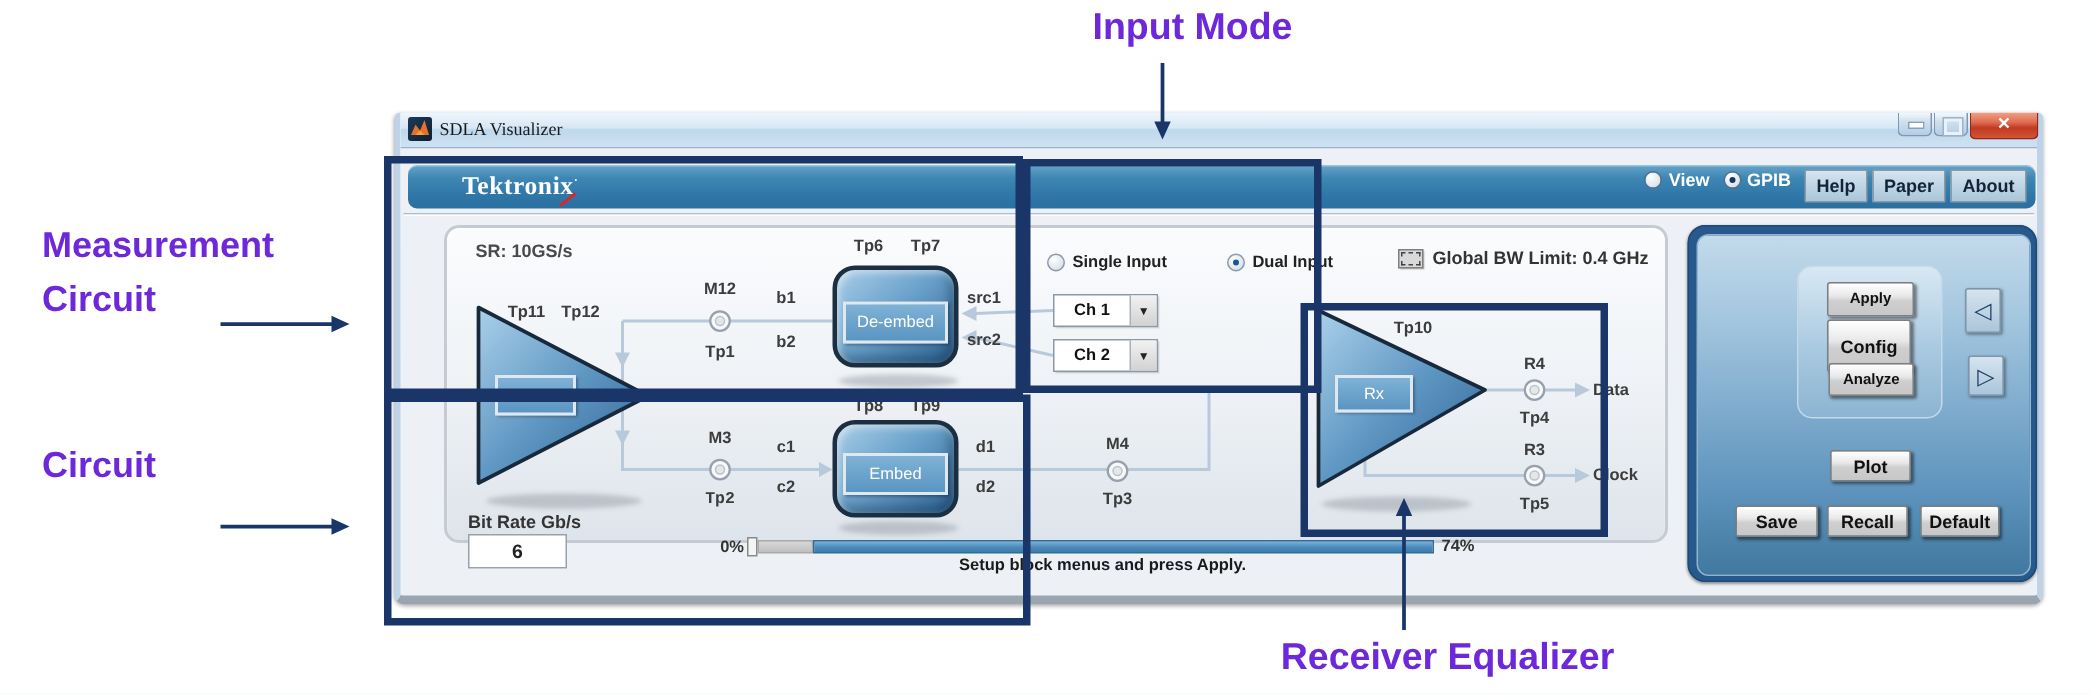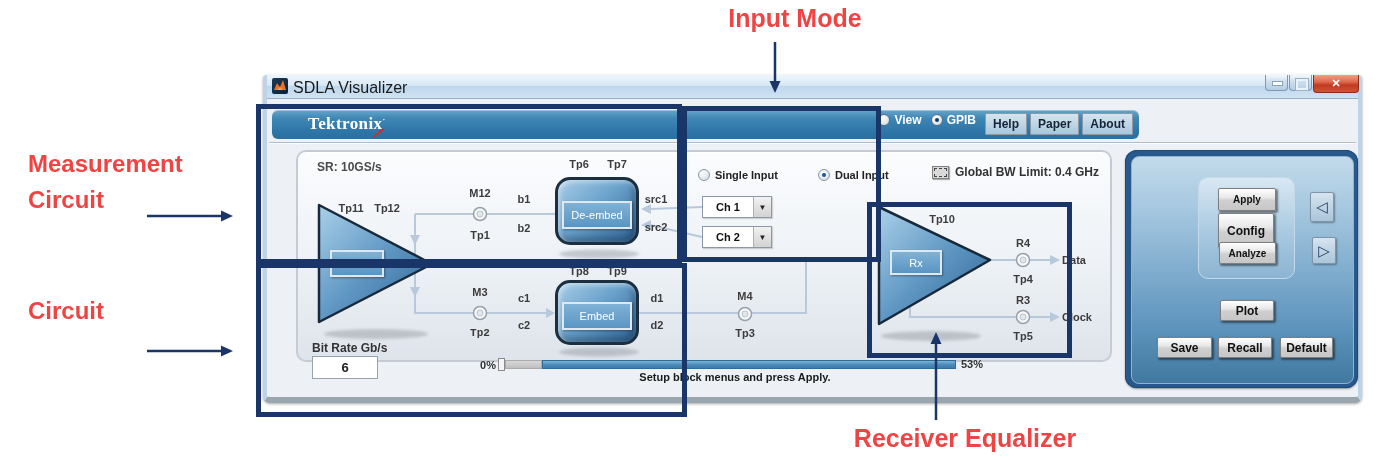--- a/index.html
+++ b/index.html
@@ -1,39 +1,39 @@
 <!DOCTYPE html>
 <html><head>
 <meta charset="utf-8">
 <style>
   html,body{margin:0;padding:0;background:#fff;}
   body{width:1393px;height:463px;position:relative;font-family:"Liberation Sans",sans-serif;overflow:hidden;}
   .abs{position:absolute;}
   
   .ann-box{position:absolute;border:5px solid #1a3668;background:transparent;z-index:40;pointer-events:none;}
-  .ann-label{position:absolute;z-index:50;color:#ef4444;font-weight:700;pointer-events:none;}
+  .ann-label{position:absolute;z-index:50;color:#6d28d9;font-weight:700;pointer-events:none;}
   #ann-svg{position:absolute;left:0;top:0;width:1393px;height:463px;z-index:45;pointer-events:none;}
   
   .window{position:absolute;left:263px;top:75px;width:1099px;height:328px;box-sizing:border-box;
           border-left:4px solid #bed3e8;border-right:4px solid #bed3e8;border-bottom:6px solid #9aa5ae;
           border-radius:4px 4px 7px 7px;background:#edf1f6;z-index:10;box-shadow:0 1px 3px rgba(0,0,0,.35);}
   .titlebar{position:absolute;left:0;top:0;width:100%;height:23px;
             background:linear-gradient(180deg,#eef6fd 0%,#d7e7f5 45%,#bfd8ec 50%,#cfe2f2 100%);
             border-bottom:1px solid #98b2cb;border-radius:3px 3px 0 0;}
-  .title-text{position:absolute;left:26px;top:4px;font-size:16px;color:#1a1a1a;}
+  .title-text{position:absolute;left:26px;top:4px;font-size:12px;color:#1a1a1a;font-family:Liberation Serif, serif;}
   .mlicon{position:absolute;left:5px;top:3px;width:16px;height:16px;border-radius:2px;
           background:linear-gradient(135deg,#1d3a57,#0c2034);overflow:hidden;}
   .winbtn{position:absolute;top:0;height:16px;box-sizing:border-box;border:1px solid #7e98b2;border-top:none;
           border-radius:0 0 4px 4px;background:linear-gradient(180deg,#f4fafe,#cfe0ef 40%,#b4cde4);}
   .winbtn.close{background:linear-gradient(180deg,#f2a084,#dd6a4e 40%,#c03a22 60%,#d55334);border-color:#8e2a1a;
           color:#fff;font-size:11px;font-weight:700;text-align:center;height:18px;line-height:16px;}
   .glyph-min{position:absolute;left:6px;bottom:4px;width:9px;height:3px;background:#fff;border:1px solid #8aa2b8;}
   .glyph-max{position:absolute;left:6px;top:4px;width:8px;height:7px;border:2px solid #e8f2f8;outline:1px solid #9db2c6;}
   
-  .banner{position:absolute;left:5px;top:35px;width:867px;height:29px;border-radius:6px;
+  .banner{position:absolute;left:5px;top:35px;width:1085px;height:29px;border-radius:6px;
           background:linear-gradient(180deg,#66a5ca 0%,#3e86b3 30%,#2e77a8 70%,#2a6f9f 100%);
           box-shadow:inset 0 1px 0 rgba(255,255,255,.35);}
   .brand{position:absolute;left:36px;top:4px;color:#fff;font-family:"Liberation Serif",serif;
          font-weight:700;font-size:17px;letter-spacing:.4px;}
   .brand sup{font-size:8px;}
   .brand-slash{position:absolute;left:100px;top:22px;width:13px;height:2px;background:#d42a2a;transform:rotate(-38deg);}
   .banner-right{position:absolute;right:6px;top:3px;height:23px;display:flex;align-items:flex-start;gap:9px;}
   .radio{width:12px;height:12px;border-radius:50%;box-sizing:border-box;border:1px solid #55708a;
          background:radial-gradient(circle at 35% 30%,#ffffff,#cdd8e2);display:inline-block;position:relative;}
   .radio.sel::after{content:"";position:absolute;left:3px;top:3px;width:4px;height:4px;border-radius:50%;background:#123a66;}
@@ -264,21 +264,21 @@
     <span class="bw-icon"></span>
     <span class="abs txt-bold12" style="left:657px;top:13px;">Global BW Limit: 0.4 GHz</span>
 
     <span class="abs txt-bold12" style="left:14px;top:189px;">Bit Rate Gb/s</span>
     <input class="field" style="left: 14px; top: 204px; width: 66px; height: 23px;" value="6">
 
     <span class="abs small-lbl" style="left:178px;top:207px;width:20px;text-align:right;">0%</span>
     <span class="pg-handle"></span>
     <span class="pg-gray"></span>
     <span class="pg-blue"></span>
-    <span class="abs small-lbl" style="left:663px;top:206px;">53%</span>
+    <span class="abs small-lbl" style="left:663px;top:206px;">74%</span>
     <span class="abs small-lbl" style="left:437px;top:219px;transform:translateX(-50%);color:#1a1a1a;">Setup block menus and press Apply.</span>
   </div>
 
   <div class="rpanel">
     <div class="rpanel-inner"></div>
     <div class="subpanel"></div>
     <div class="gbtn bold" style="left:93px;top:38px;width:58px;height:23px;">Apply</div>
     <div class="gbtn" style="left:93px;top:63px;width:56px;height:35px;">Config</div>
     <div class="gbtn bold" style="left:94px;top:92px;width:57px;height:22px;">Analyze</div>
     <div class="navbtn" style="left:185px;top:42px;width:24px;height:30px;">

